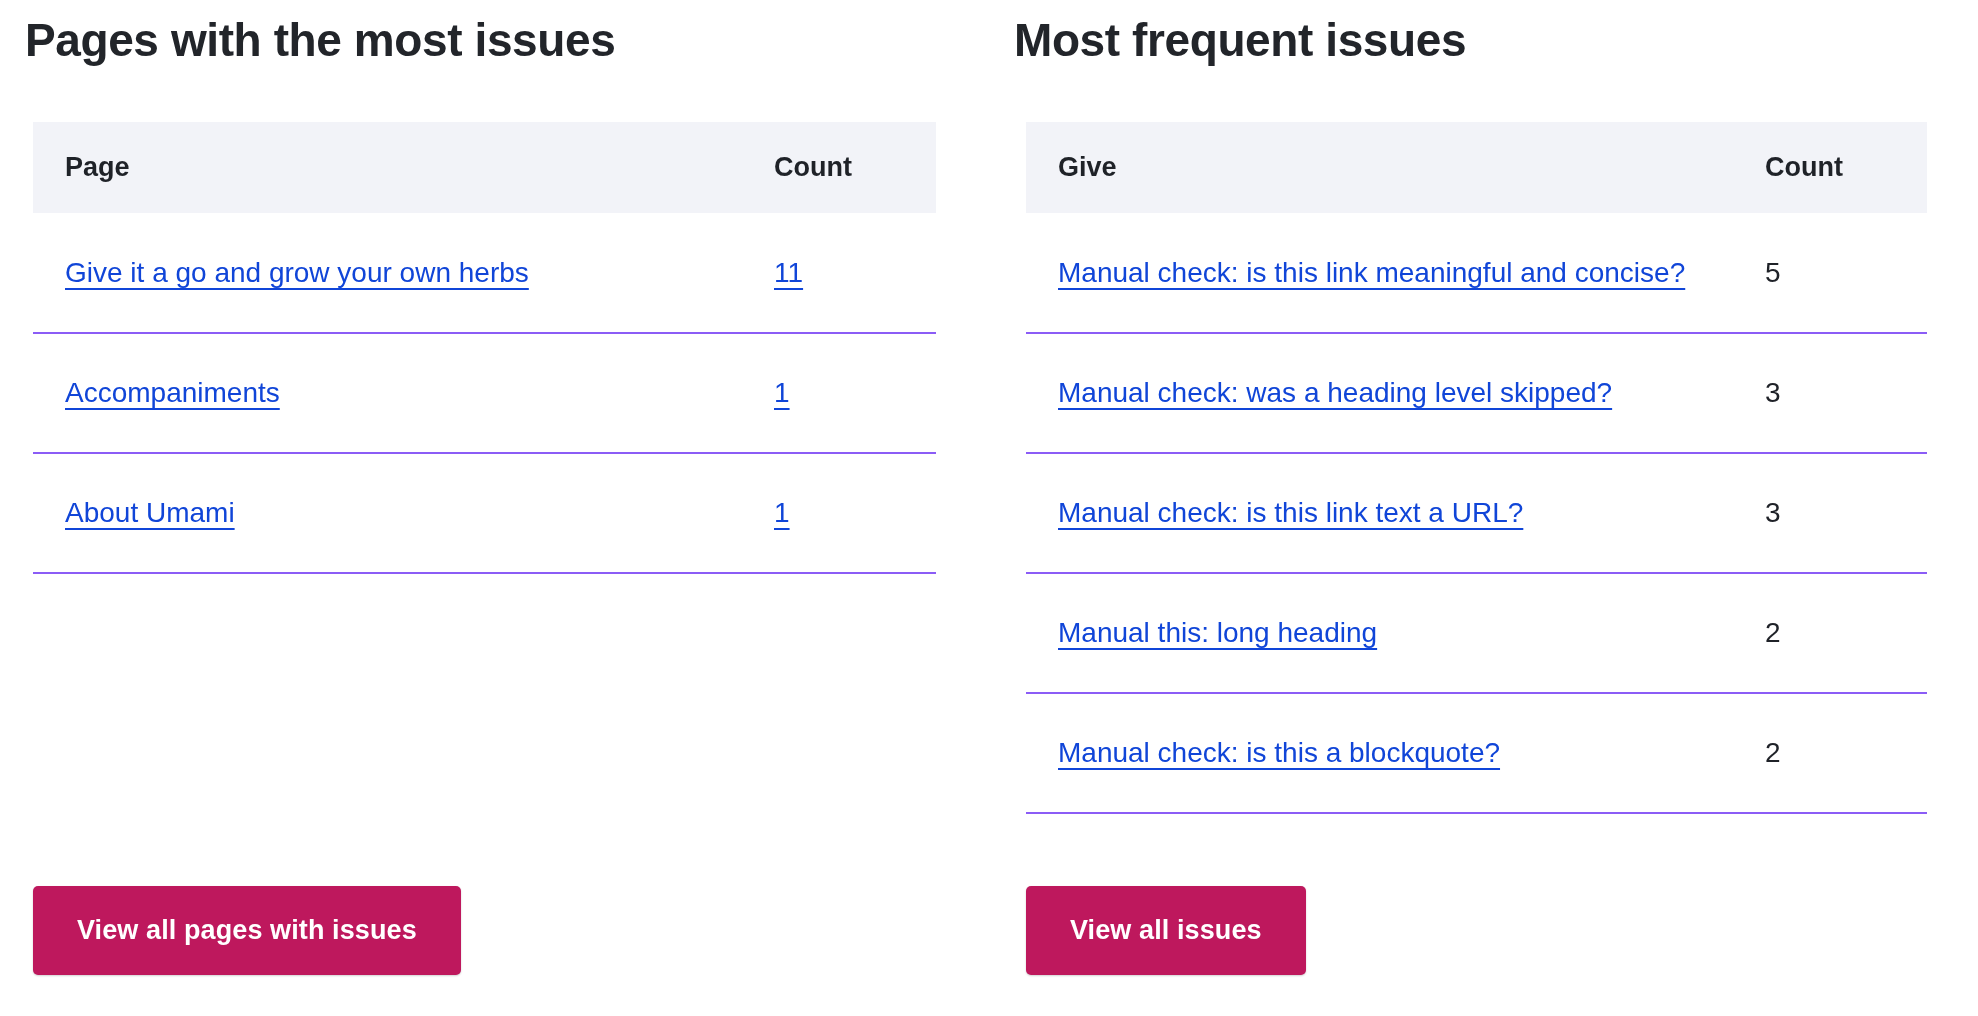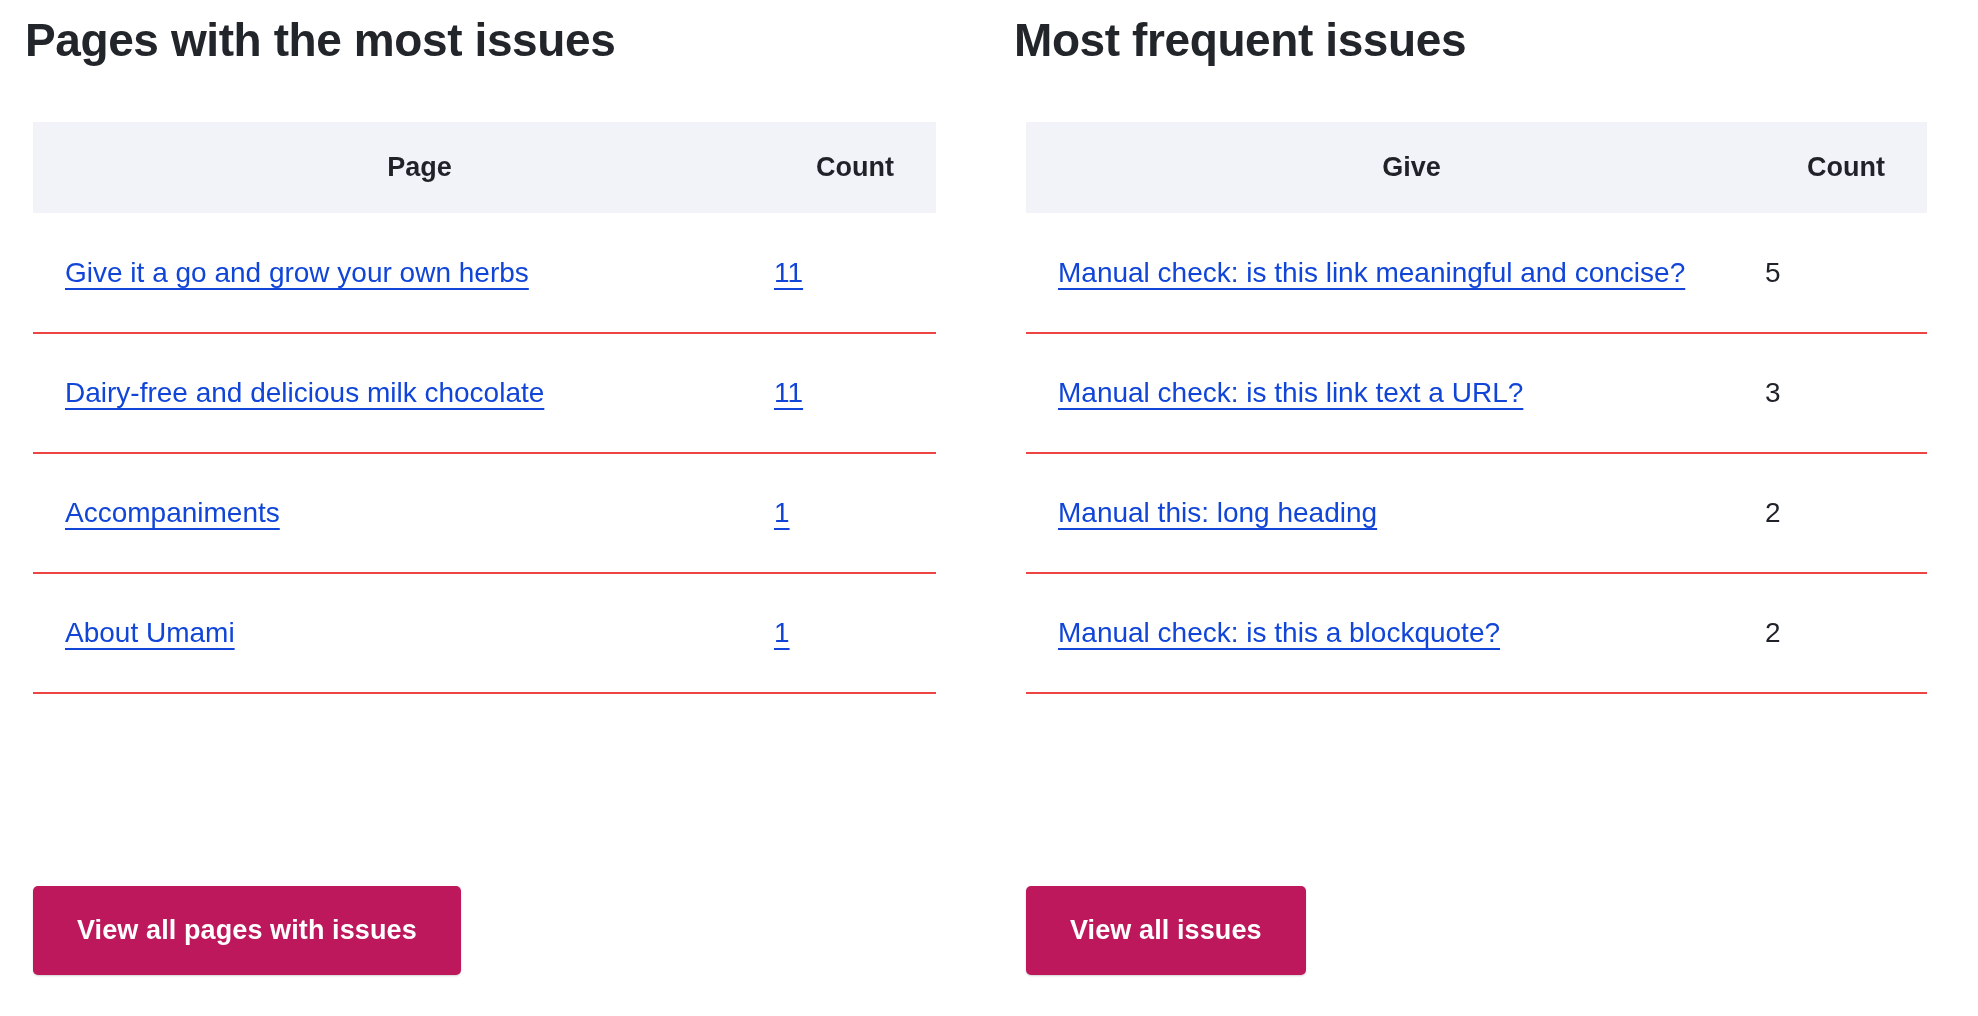--- a/index.html
+++ b/index.html
@@ -50,41 +50,41 @@
     font-size: 27px;
   }
   .panel--left  table.data-table { left: 33px;  width: 903px; }
   .panel--right table.data-table { left: 37px;  width: 901px; }
 
   table.data-table thead th {
     background: #f2f3f8;
     color: #1f2228;
     font-weight: 700;
     font-size: 27px;
-    text-align: center;
+    text-align: left;
     padding: 30px 0 30px 0;
     height: 90px;
     box-sizing: border-box;
     border: none;
     vertical-align: middle;
   }
   table.data-table thead th.col-name  { padding-left: 32px; }
   table.data-table thead th.col-count { padding-left: 0px; }
 
   
   .panel--left  .col-name  { width: 741px; }
   .panel--left  .col-count { width: 162px; }
   .panel--right .col-name  { width: 739px; }
   .panel--right .col-count { width: 162px; }
 
   table.data-table tbody td {
     padding: 0;
     height: 120px;
     vertical-align: middle;
-    border-bottom: 2px solid #ef4444;
+    border-bottom: 2px solid #8b5cf6;
     font-size: 28px;
     color: #1f2228;
     box-sizing: border-box;
   }
   table.data-table tbody tr td.cell-name  { padding-left: 32px; }
   table.data-table tbody tr td.cell-count { padding-left: 0px; }
 
   a.row-link,
   a.count-link {
     color: #1045d8;
@@ -144,28 +144,20 @@
         <tr>
           <td class="cell-name">
             <a class="row-link">Give it a go and grow your own herbs</a>
           </td>
           <td class="cell-count">
             <a class="count-link">11</a>
           </td>
         </tr>
         <tr>
           <td class="cell-name">
-            <a class="row-link">Dairy-free and delicious milk chocolate</a>
-          </td>
-          <td class="cell-count">
-            <a class="count-link">11</a>
-          </td>
-        </tr>
-        <tr>
-          <td class="cell-name">
             <a class="row-link">Accompaniments</a>
           </td>
           <td class="cell-count">
             <a class="count-link">1</a>
           </td>
         </tr>
         <tr>
           <td class="cell-name">
             <a class="row-link">About Umami</a>
           </td>
@@ -197,20 +189,28 @@
         <tr>
           <td class="cell-name">
             <a class="row-link">Manual check: is this link meaningful and concise?</a>
           </td>
           <td class="cell-count">
             <span class="count-plain">5</span>
           </td>
         </tr>
         <tr>
           <td class="cell-name">
+            <a class="row-link">Manual check: was a heading level skipped?</a>
+          </td>
+          <td class="cell-count">
+            <span class="count-plain">3</span>
+          </td>
+        </tr>
+        <tr>
+          <td class="cell-name">
             <a class="row-link">Manual check: is this link text a URL?</a>
           </td>
           <td class="cell-count">
             <span class="count-plain">3</span>
           </td>
         </tr>
         <tr>
           <td class="cell-name">
             <a class="row-link">Manual this: long heading</a>
           </td>

